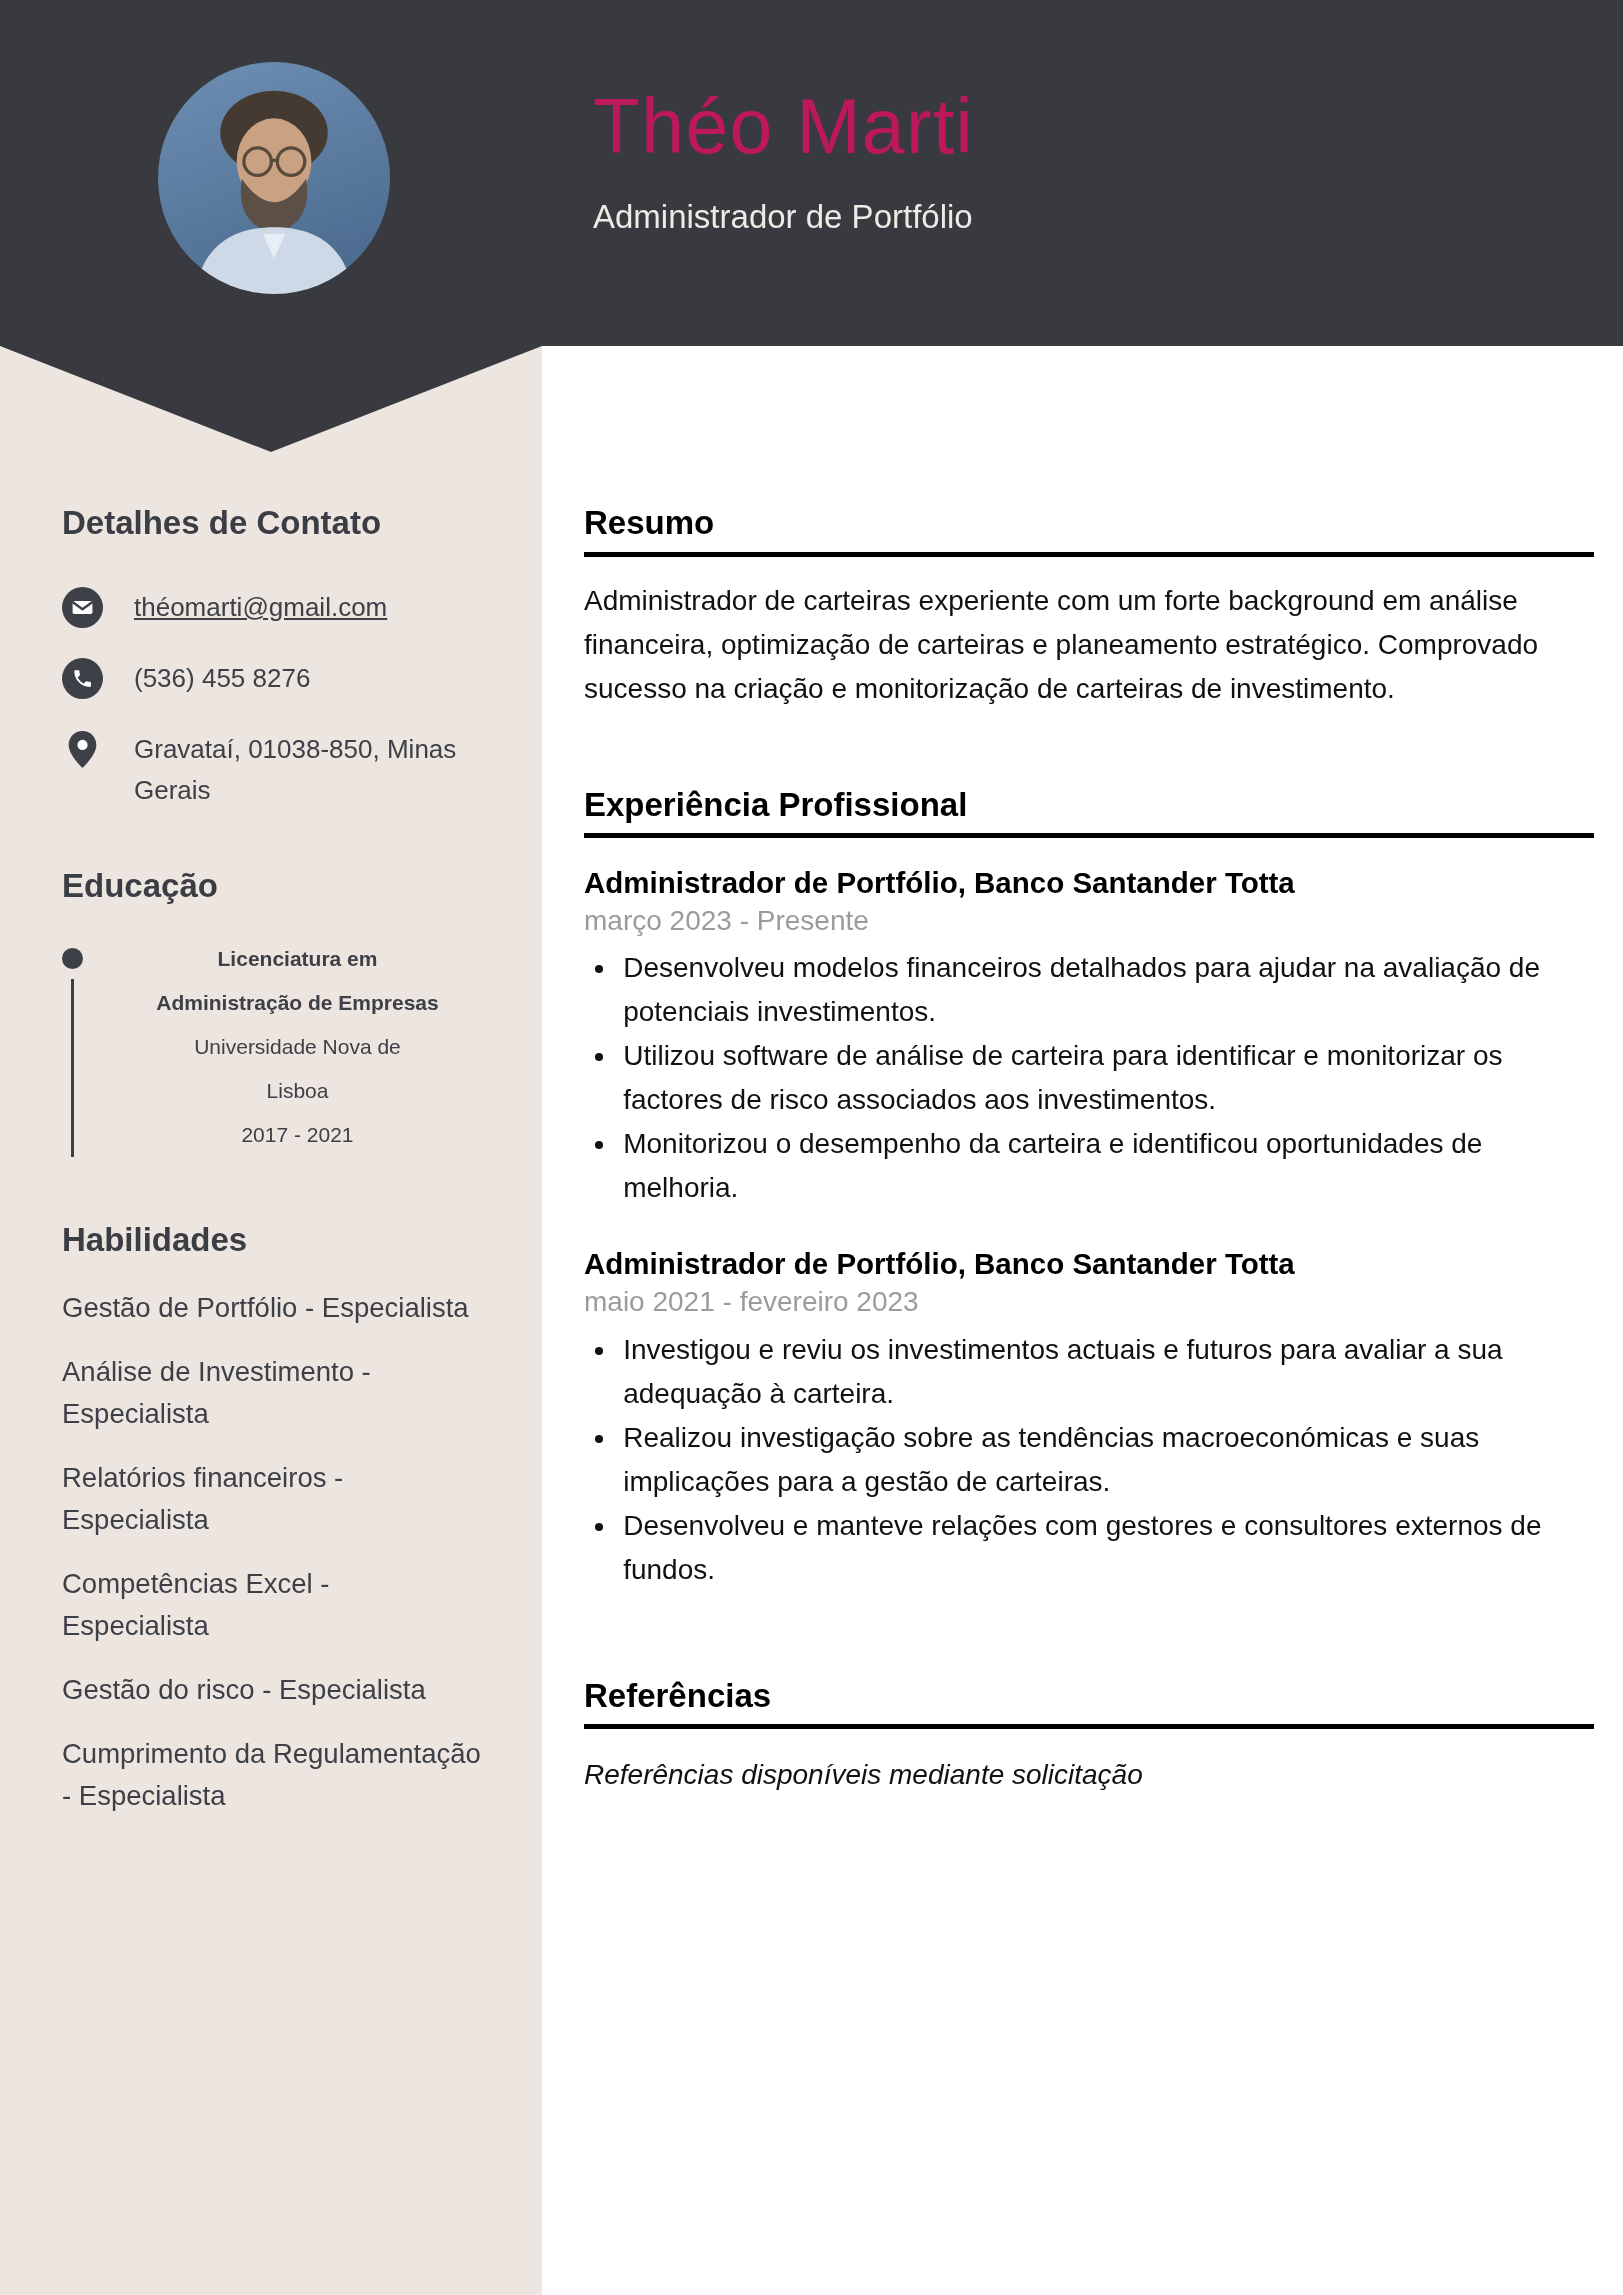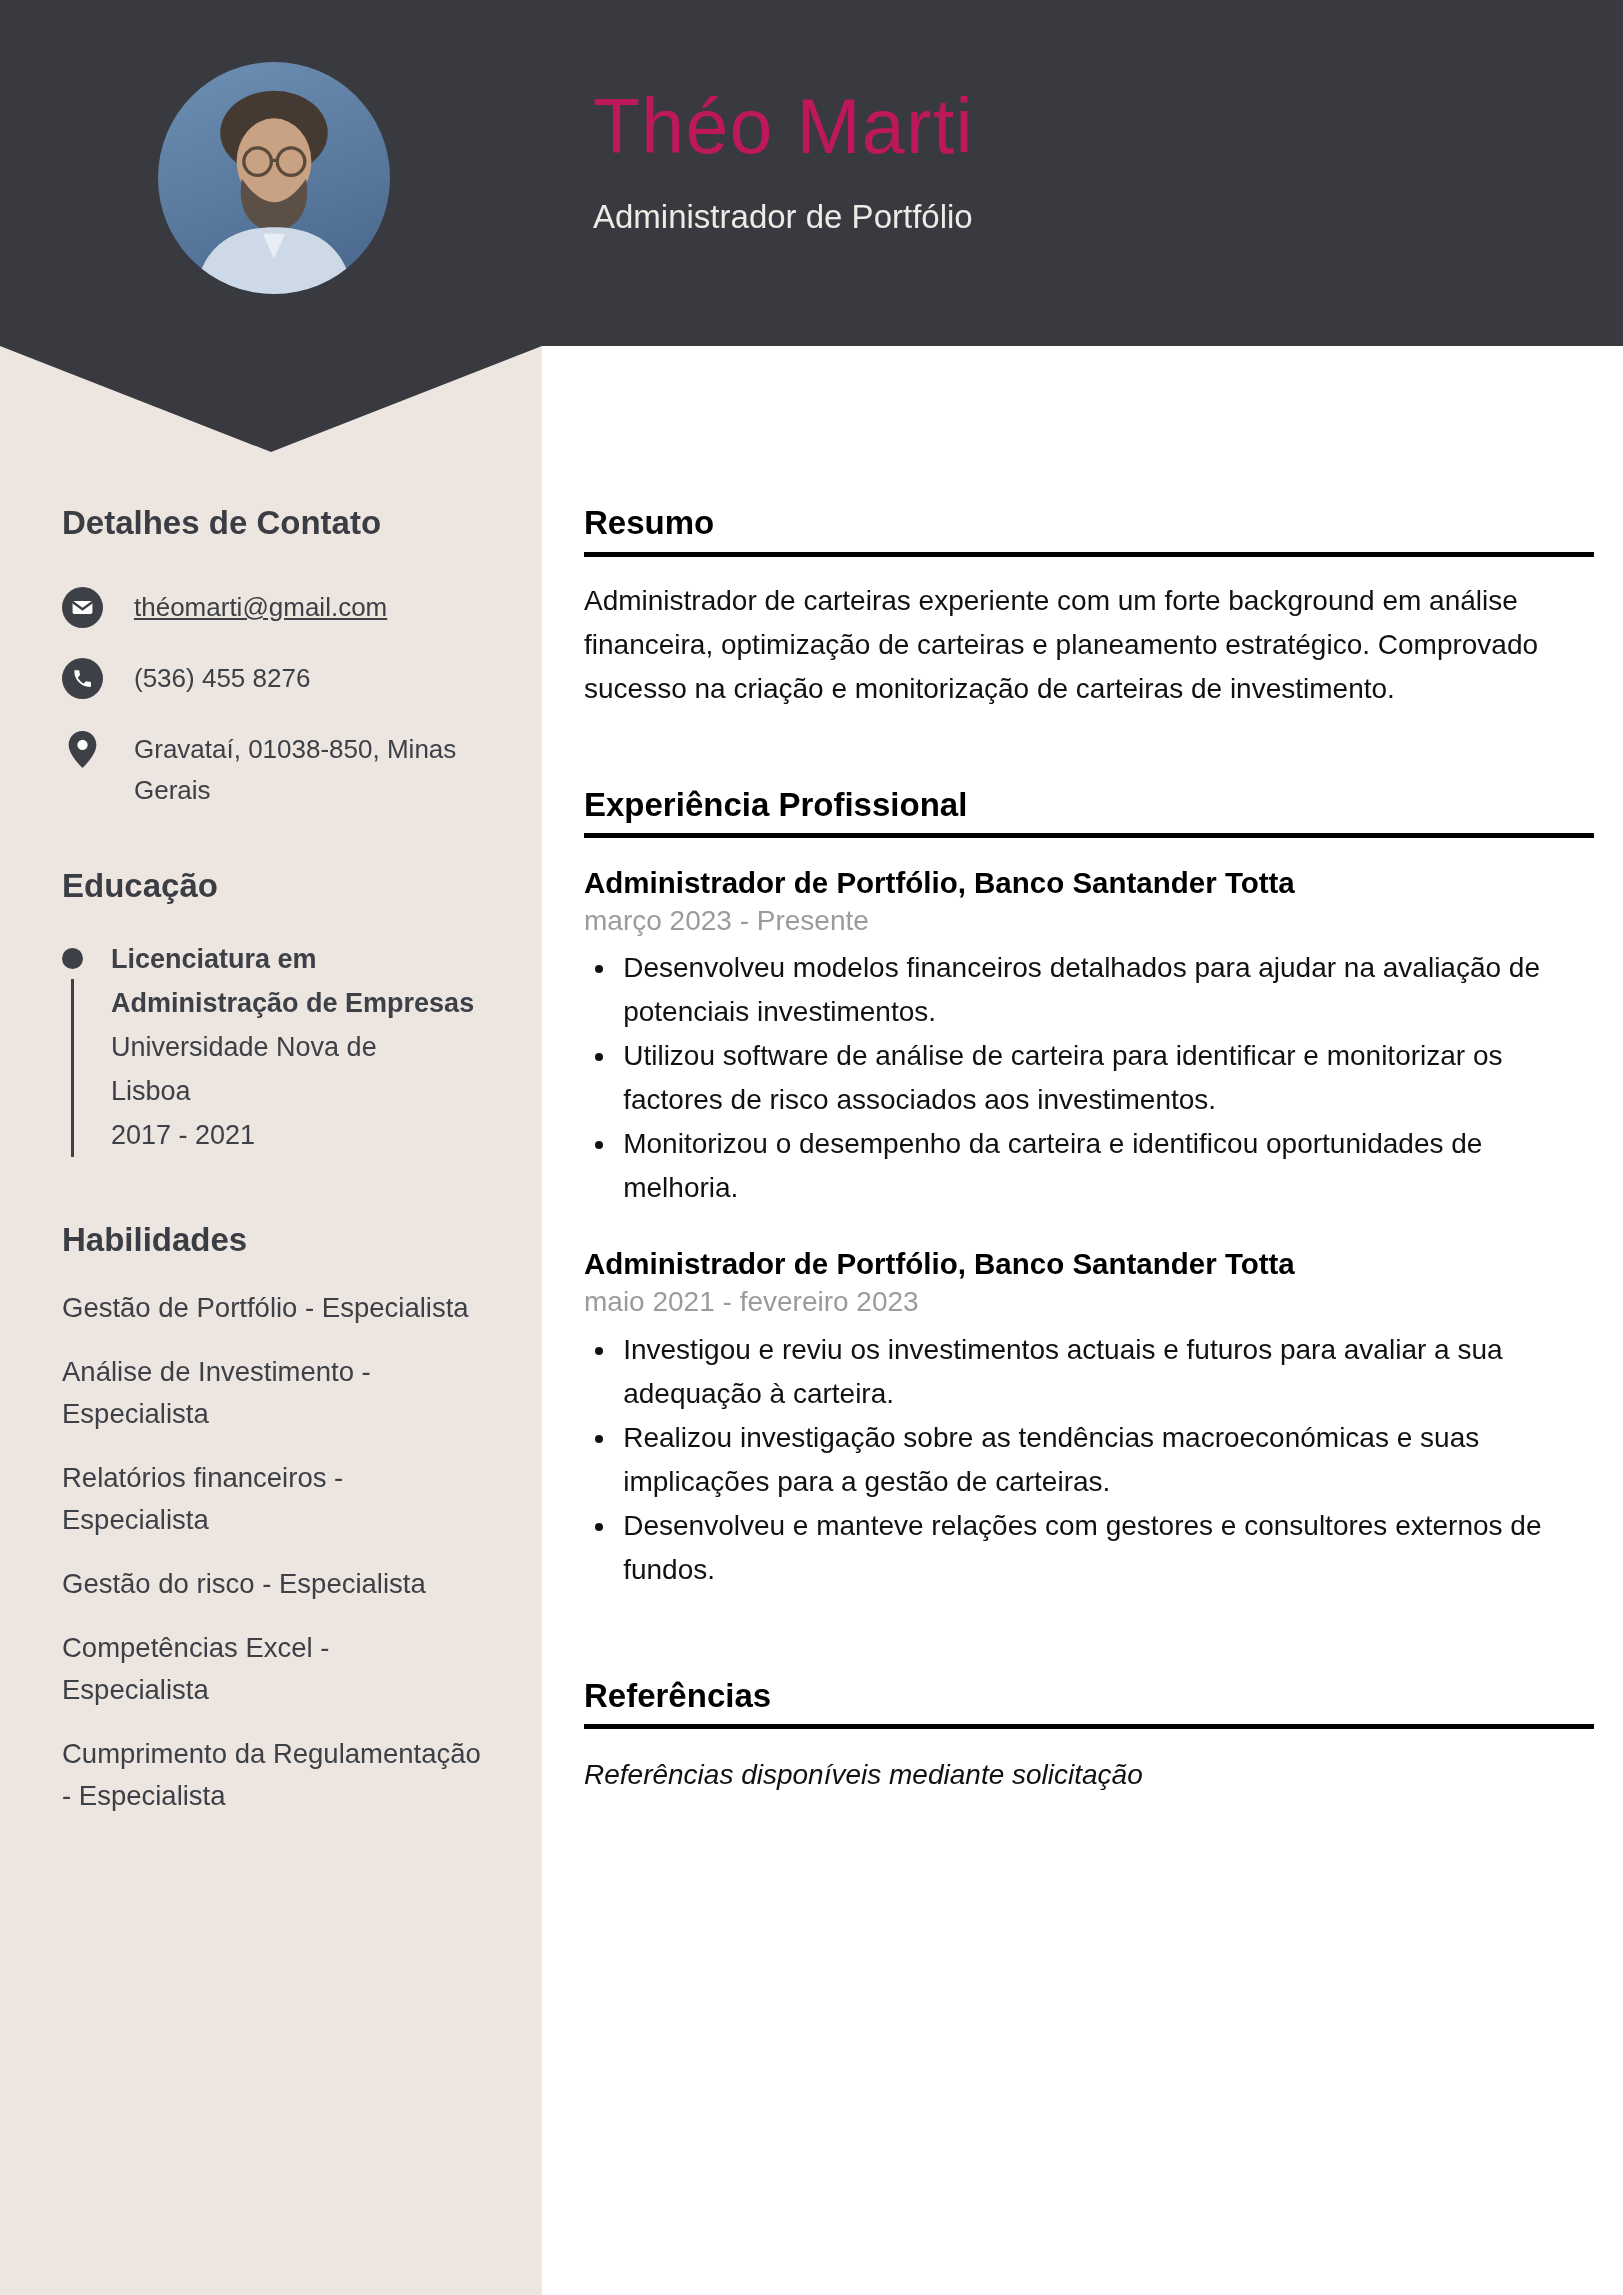--- a/index.html
+++ b/index.html
@@ -75,21 +75,21 @@
   .contact-text a { color: #3d4046; text-decoration: underline; }
   .edu-h { margin-top: 56px; }
   .edu-entry { display: flex; margin-top: 33px; }
   .edu-timeline {
     flex: 0 0 49px;
     display: flex; flex-direction: column; align-items: flex-start;
     padding-top: 10.5px;
   }
   .edu-dot { width: 21px; height: 21px; border-radius: 50%; background: #3d4046; }
   .edu-line { width: 2.6px; flex: 1; background: #3d4046; margin-left: 9.2px; margin-top: 10.5px; }
-  .edu-text { flex: 1; font-size: 27px; line-height: 44px; }
+  .edu-text { flex: 1; font-size: 21px; line-height: 44px; text-align: center; }
   .edu-degree { font-weight: 700; }
   .skills-h { margin-top: 64px; }
   .skill-item { font-size: 27.5px; line-height: 42px; margin-top: 22px; width: 419px; }
   .skill-item:first-of-type { margin-top: 29px; }
   
   .main {
     position: absolute; left: 584px; top: 346px;
     width: 1010px;
     color: #111111;
   }
@@ -200,22 +200,22 @@
         <div>2017 - 2021</div>
       </div>
     </div>
 
     <h2 class="side-h skills-h">Habilidades</h2>
 
     <div>
       <div class="skill-item">Gestão de Portfólio - Especialista</div>
       <div class="skill-item">Análise de Investimento - Especialista</div>
       <div class="skill-item">Relatórios financeiros - Especialista</div>
+      <div class="skill-item">Competências Excel - Especialista</div>
       <div class="skill-item">Gestão do risco - Especialista</div>
-      <div class="skill-item">Competências Excel - Especialista</div>
       <div class="skill-item">Cumprimento da Regulamentação - Especialista</div>
     </div>
   </aside>
 
   <main class="main">
 
     <h2 class="main-h summary-h">Resumo</h2>
     <p class="summary-text">Administrador de carteiras experiente com um forte background em análise financeira, optimização de carteiras e planeamento estratégico. Comprovado sucesso na criação e monitorização de carteiras de investimento.</p>
 
     <h2 class="main-h experience-h">Experiência Profissional</h2>

